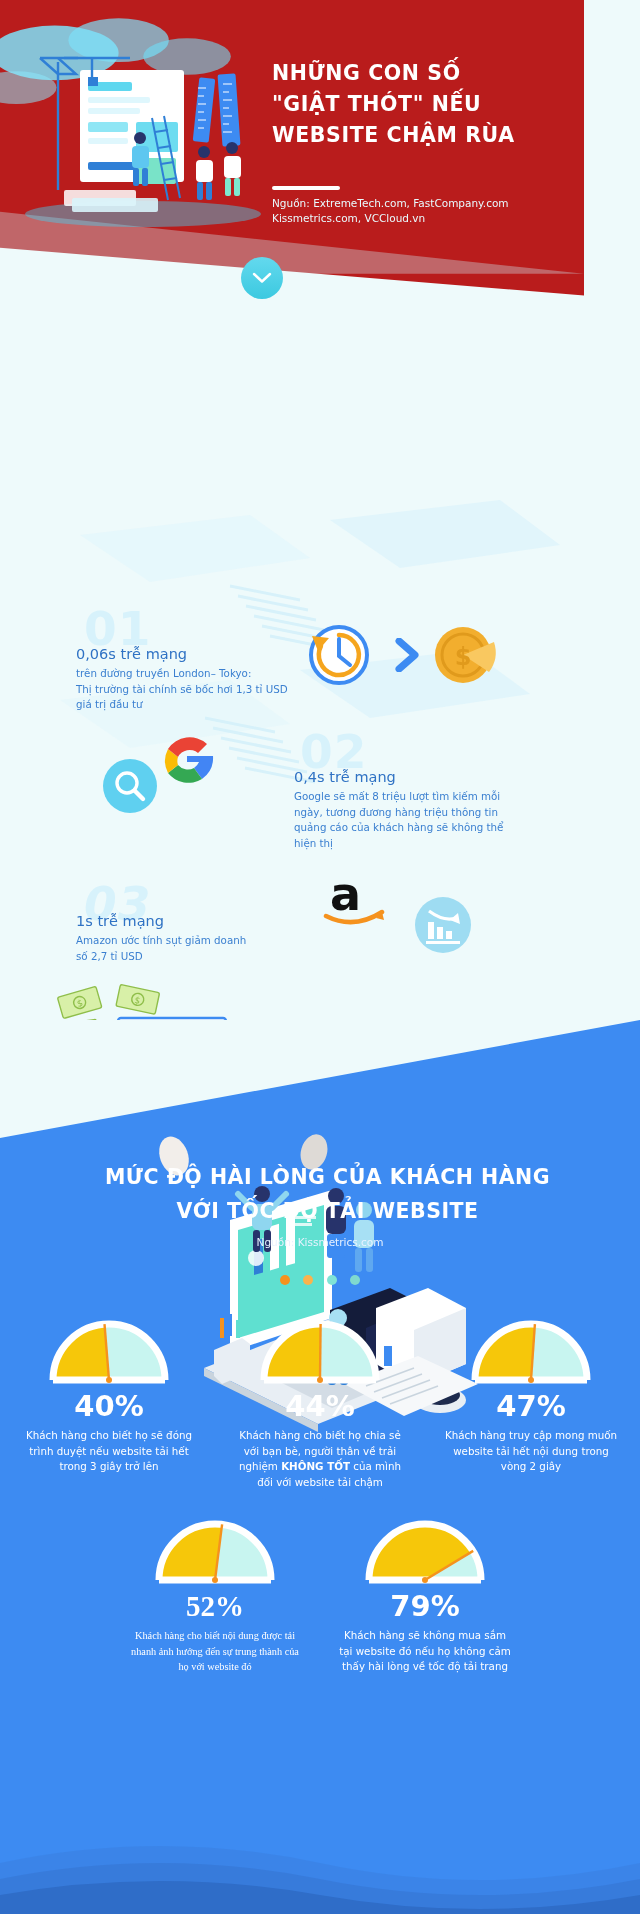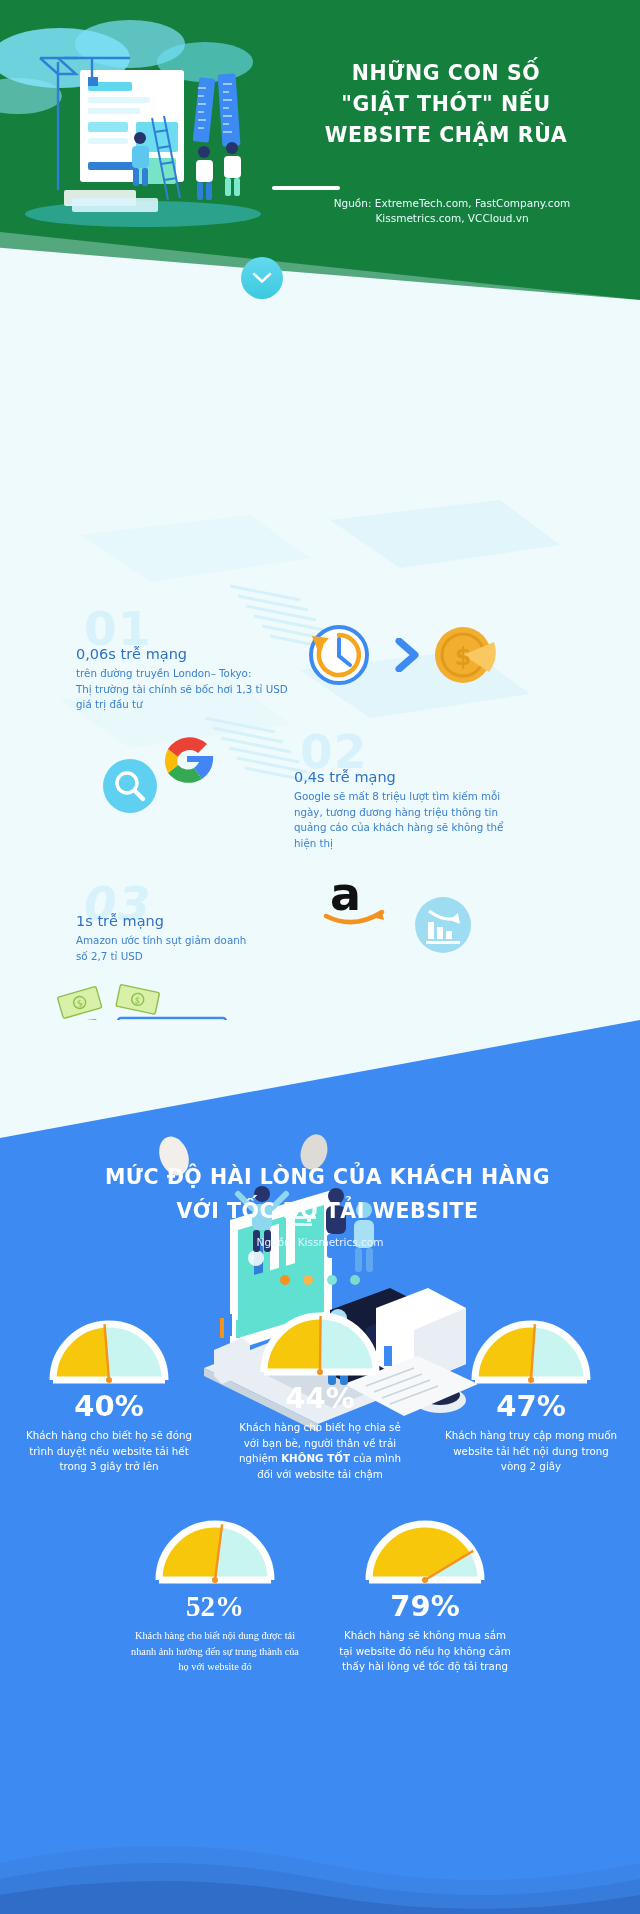--- a/index.html
+++ b/index.html
@@ -5,22 +5,22 @@
   * { margin:0; padding:0; box-sizing:border-box; }
   html,body { width:640px; }
   body {
     font-family: "DejaVu Sans", "Liberation Sans", sans-serif;
     width:640px; height:1914px; position:relative; overflow:hidden;
     background:#eefafb;
   }
 
   
   .hero {
-    position:relative; width:640px; height:300px;
-    background:#15803d; overflow:hidden;text-align:center;
+    position:relative; width:584px; height:300px;
+    background:#b91c1c; overflow:hidden;
   }
   .hero-wedge {
     position:absolute; left:0; bottom:0; width:640px; height:90px;
     background:#eefafb;
     clip-path: polygon(0 100%, 0 42%, 100% 100%);
   }
   .hero-clouds { position:absolute; inset:0; }
   .hero-art { position:absolute; left:18px; top:22px; width:250px; height:205px; }
   .hero-title {
     position:absolute; left:272px; top:58px; width:348px;
@@ -410,21 +410,21 @@
         <path d="M6 60 A56 56 0 0 1 118 60" fill="none" stroke="#ffffff" stroke-width="7"></path>
         <line x1="6" y1="60" x2="118" y2="60" stroke="#ffffff" stroke-width="7"></line>
         <line x1="62" y1="60" x2="57.5" y2="4.2" stroke="#f5921e" stroke-width="2.4"></line>
         <circle cx="62" cy="60" r="3" fill="#f5921e"></circle>
       </svg>
     </div>
     <div class="gauge-pct">40%</div>
     <div class="gauge-cap"><span>Khách hàng cho biết họ sẽ đóng trình duyệt nếu website tải hết trong 3 giây trở lên</span></div>
   </div>
 
-  <div class="gauge-cell" style="left:225px; top:292px;">
+  <div class="gauge-cell" style="left:225px; top:300px;">
     <div class="gauge-wrap">
       <svg viewBox="0 0 124 64" width="124" height="64">
         <path d="M6 60 A56 56 0 0 1 118 60 Z" fill="#c8f5f0"></path>
         <path d="M6 60 A56 56 0 0 1 62.6 4 L62 60 Z" fill="#f6c70a"></path>
         <path d="M6 60 A56 56 0 0 1 118 60" fill="none" stroke="#ffffff" stroke-width="7"></path>
         <line x1="6" y1="60" x2="118" y2="60" stroke="#ffffff" stroke-width="7"></line>
         <line x1="62" y1="60" x2="62.6" y2="4" stroke="#f5921e" stroke-width="2.4"></line>
         <circle cx="62" cy="60" r="3" fill="#f5921e"></circle>
       </svg>
     </div>

